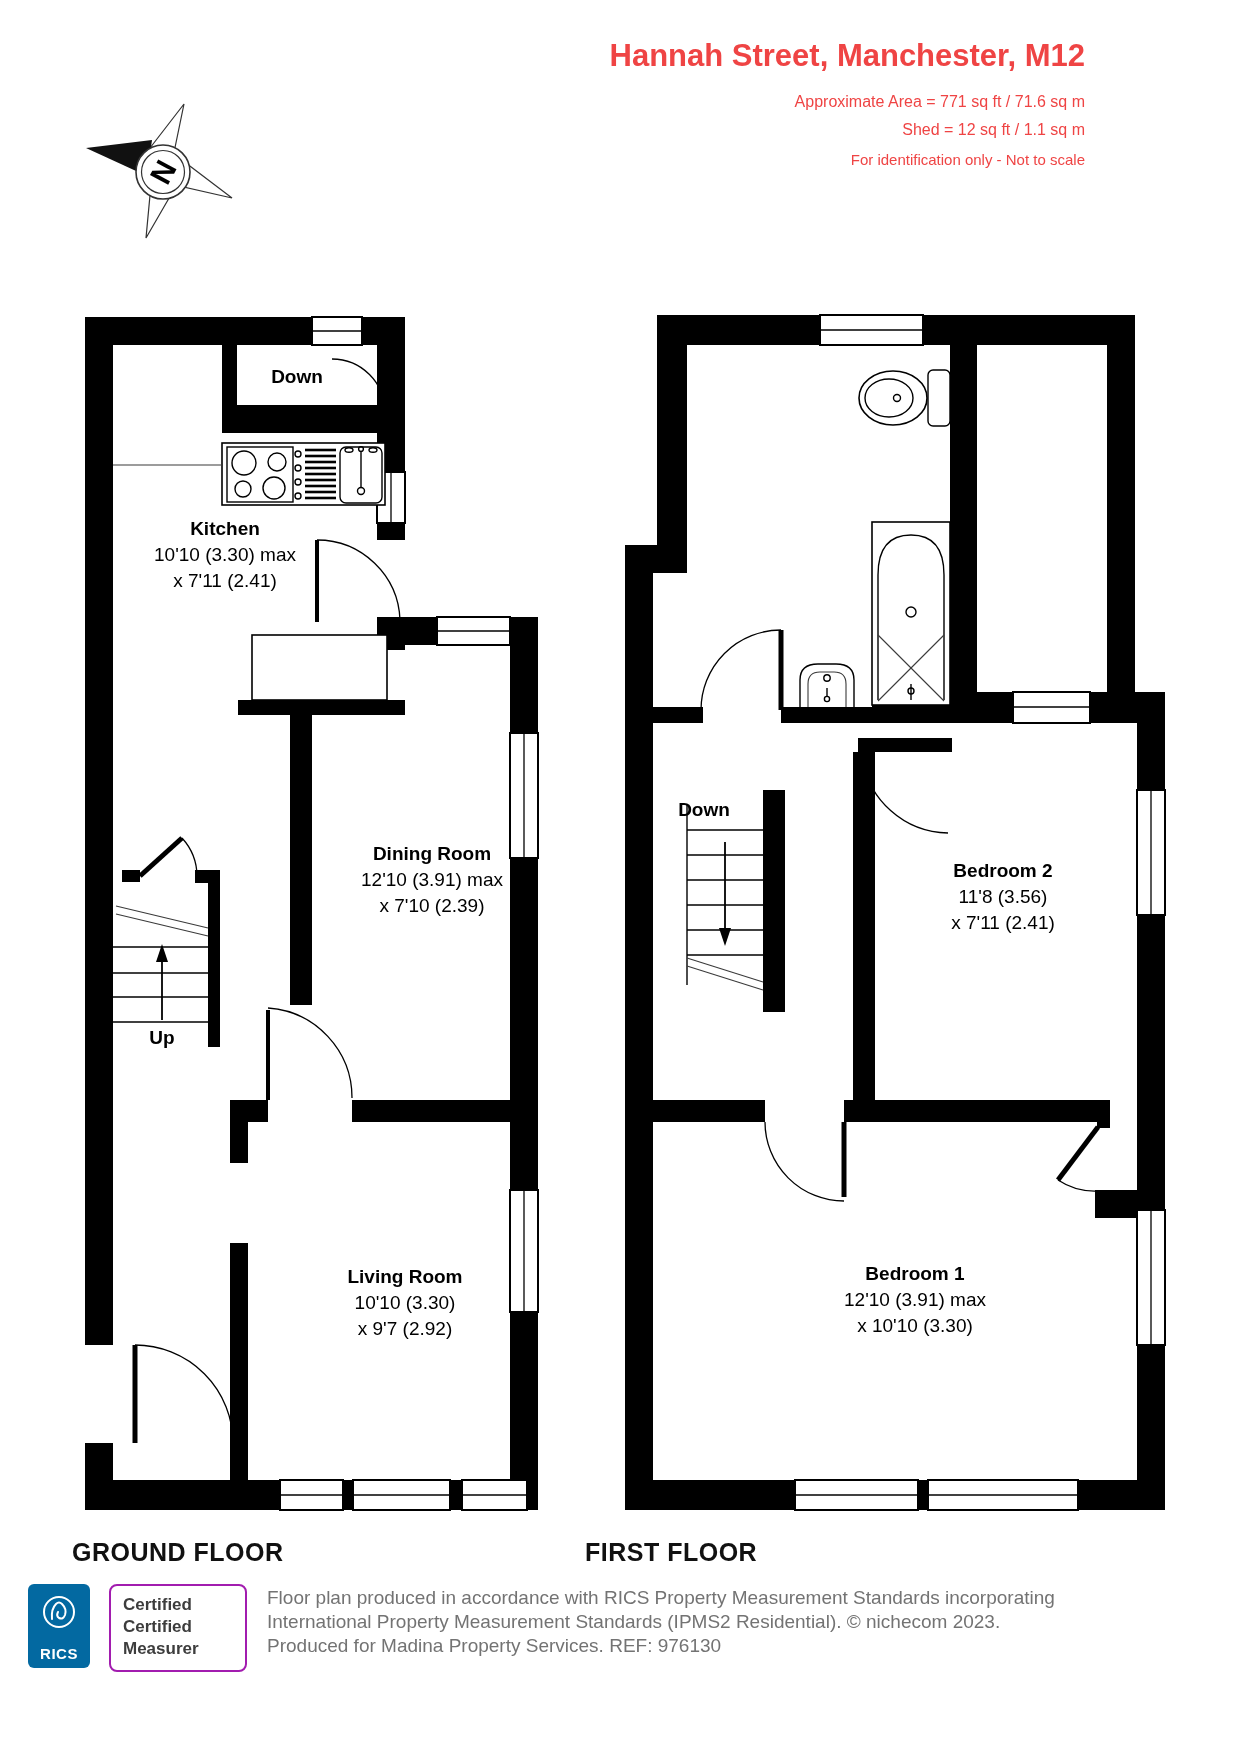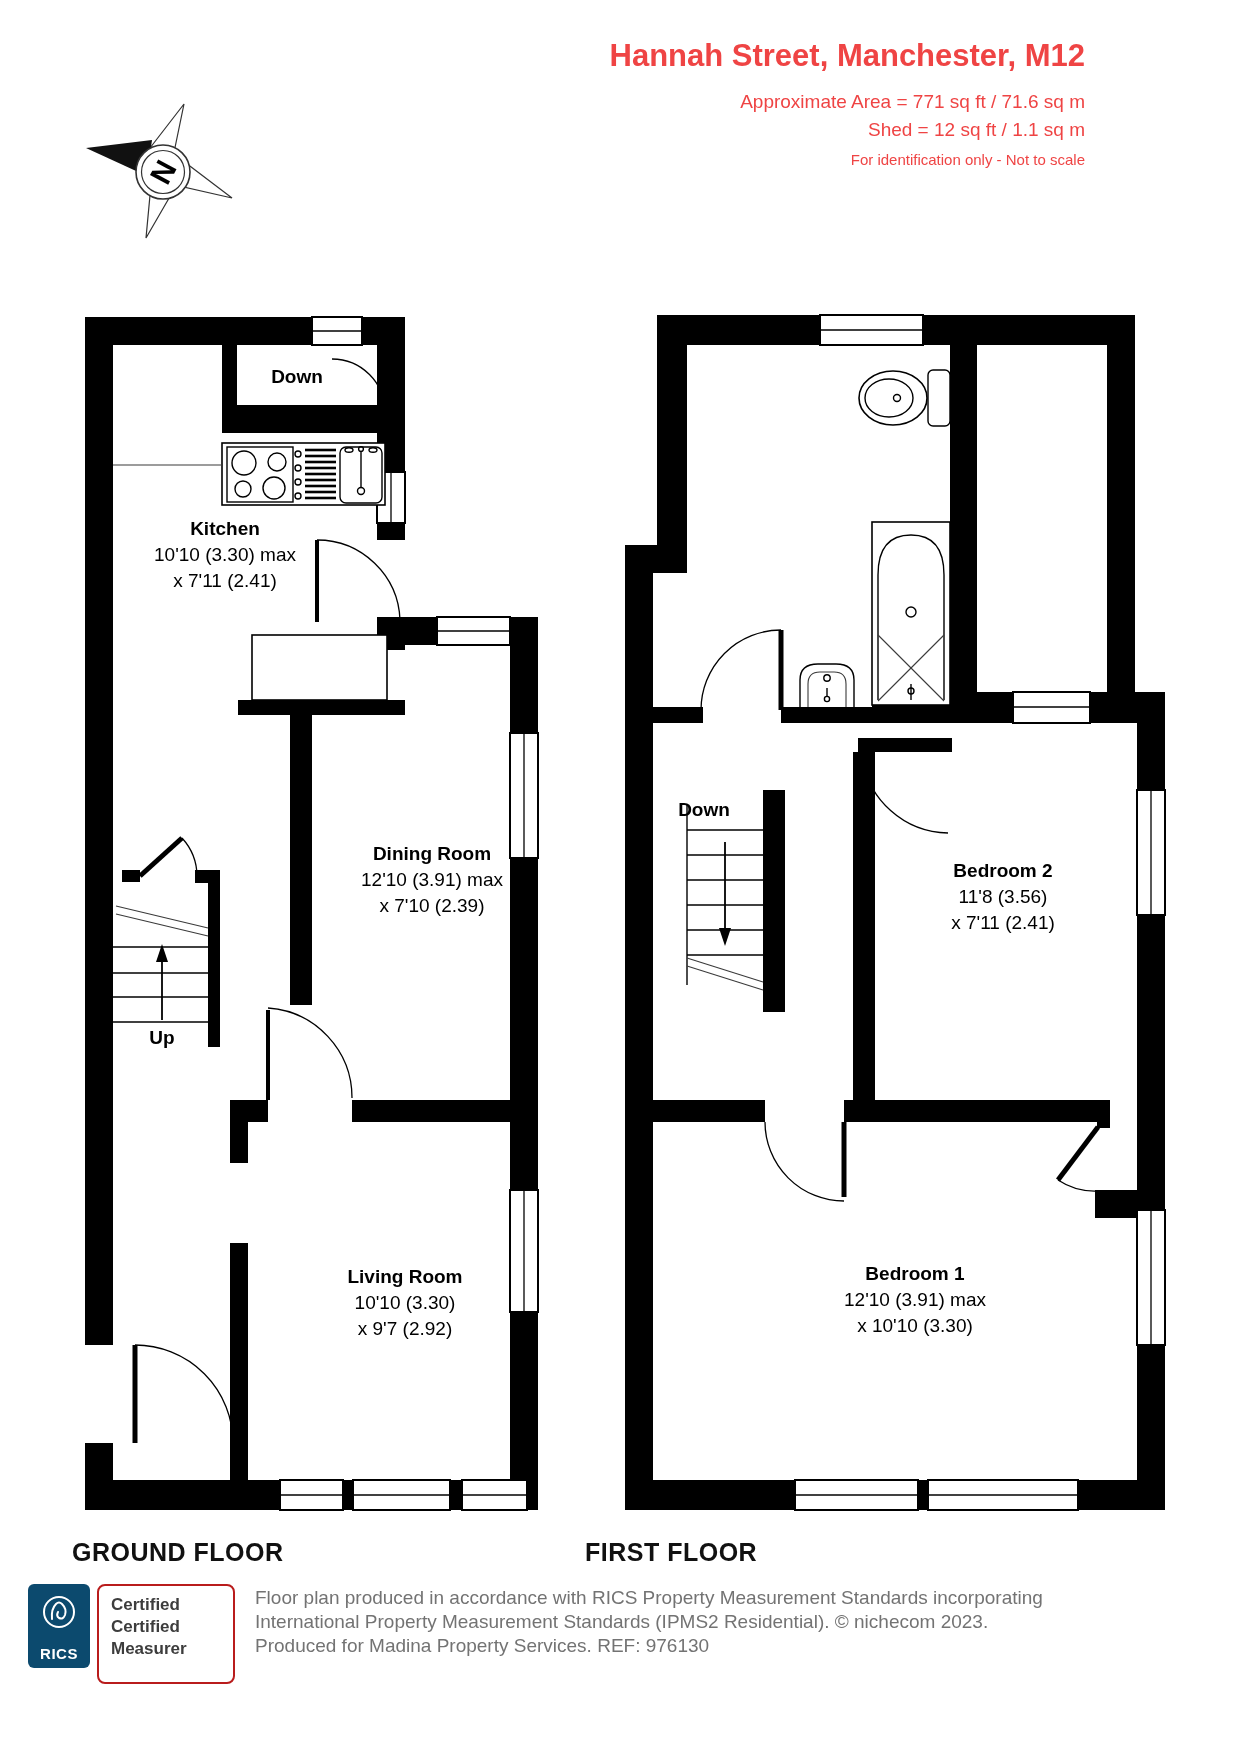--- a/index.html
+++ b/index.html
@@ -6,39 +6,39 @@
   html,body { background:#fff; }
   body { font-family:"Liberation Sans", sans-serif; }
   #page {
     position:relative; width:1241px; height:1755px; background:#fff; overflow:hidden;
   }
   #plan-svg { position:absolute; left:0; top:0; }
 
   
   .header-block { position:absolute; top:38px; right:156px; text-align:right; color:#ef4444; }
   .header-title { font-size:31px; font-weight:bold; letter-spacing:0; margin-bottom:14px; }
-  .header-area  { font-size:19px; line-height:28px; }
+  .header-area  { font-size:16px; line-height:28px; }
   .header-note  { font-size:15px; margin-top:7px; }
 
   
   .room-label { position:absolute; transform:translate(-50%,-50%); text-align:center;
                 color:#000; white-space:nowrap; font-size:19px; line-height:26px; }
   .rname { font-weight:bold; }
   .stair-label { position:absolute; transform:translate(-50%,-50%); font-weight:bold;
                  font-size:19px; color:#000; }
   .floor-title { position:absolute; font-weight:bold; font-size:25px; color:#111; letter-spacing:0.5px; }
 
   
   .footer { position:absolute; left:28px; top:1584px; display:flex; align-items:flex-start; }
-  .rics-box { width:62px; height:84px; background:#0c4a6e; border-radius:6px;
+  .rics-box { width:62px; height:84px; background:#0369a1; border-radius:6px;
               display:flex; flex-direction:column; align-items:center; justify-content:space-between;
               padding:7px 2px 6px 2px; }
   .rics-text { color:#fff; font-weight:bold; font-size:15px; letter-spacing:0.5px; }
-  .cert-box { width:138px; height:100px; background:#fff; border:2px solid #b91c1c; border-radius:8px;
-              margin-left:7px; padding:8px 0 0 12px; }
+  .cert-box { width:138px; height:88px; background:#fff; border:2px solid #a21caf; border-radius:8px;
+              margin-left:19px; padding:8px 0 0 12px; }
   .cert-box div { font-weight:bold; font-size:17px; line-height:22px; color:#3d3d3d; }
   .footer-notes { margin-left:20px; padding-top:2px; }
   .footer-notes div { font-size:19px; line-height:24px; color:#737373; }
 </style>
 </head>
 <body>
 
 <div id="page">
 
   <svg id="plan-svg" width="1241" height="1755" viewBox="0 0 1241 1755">

